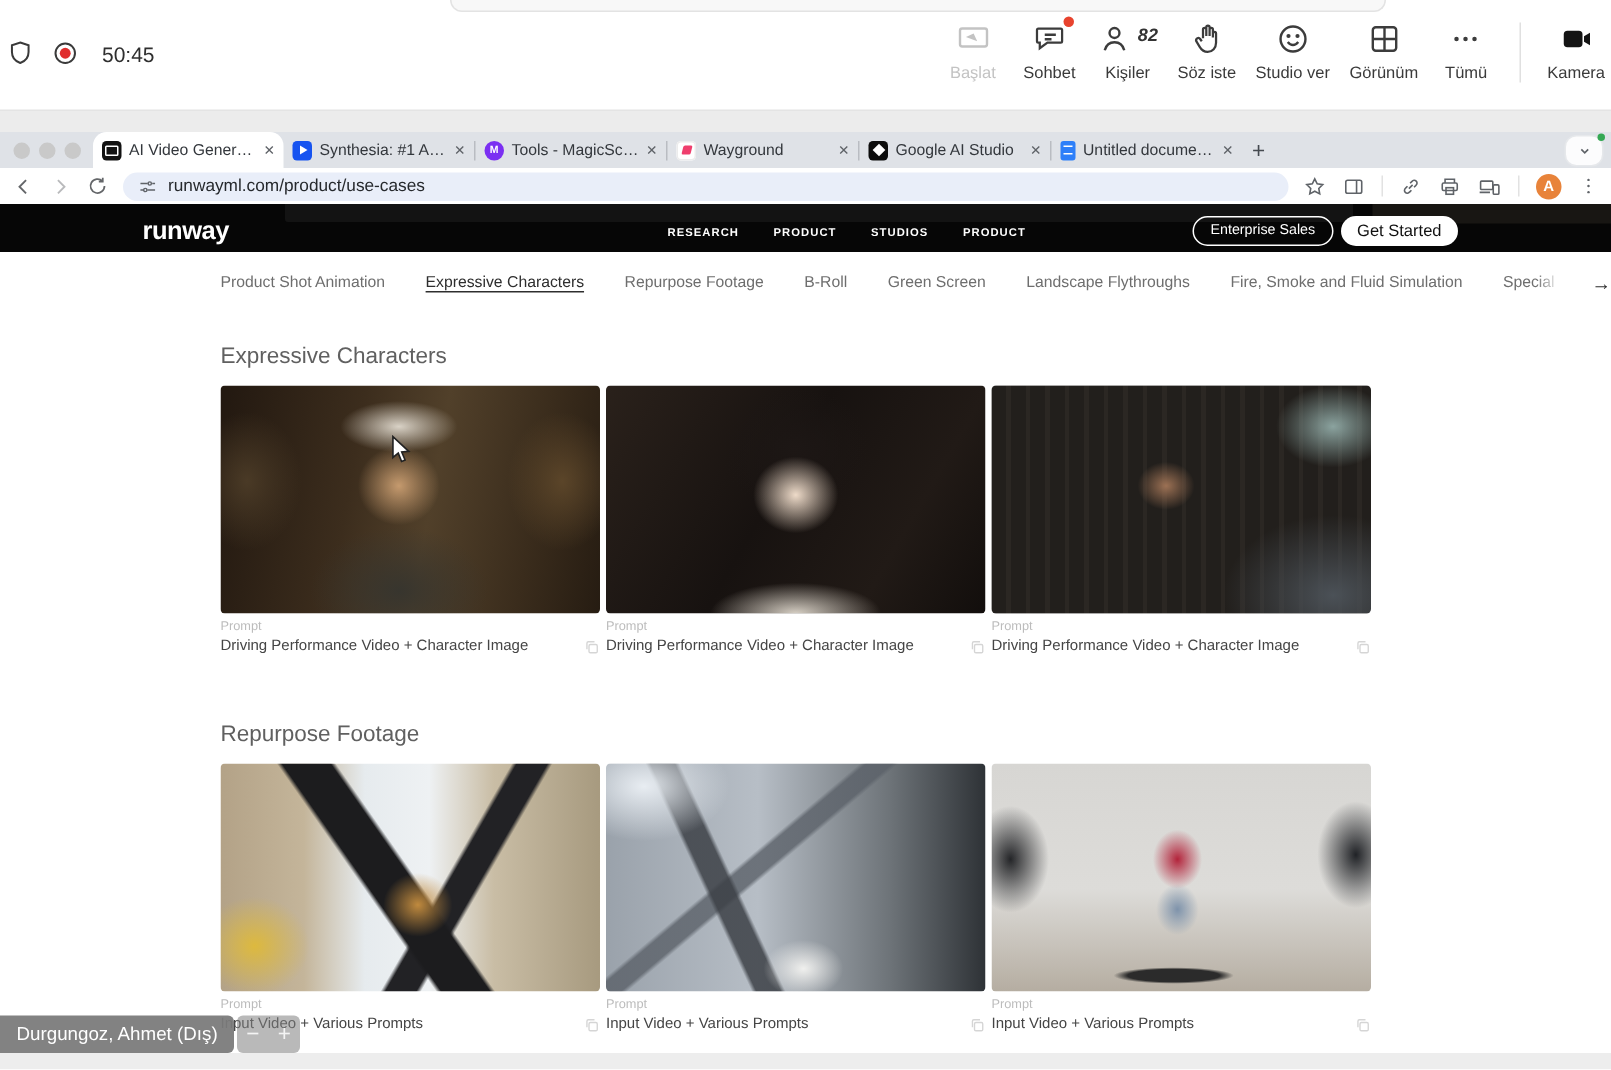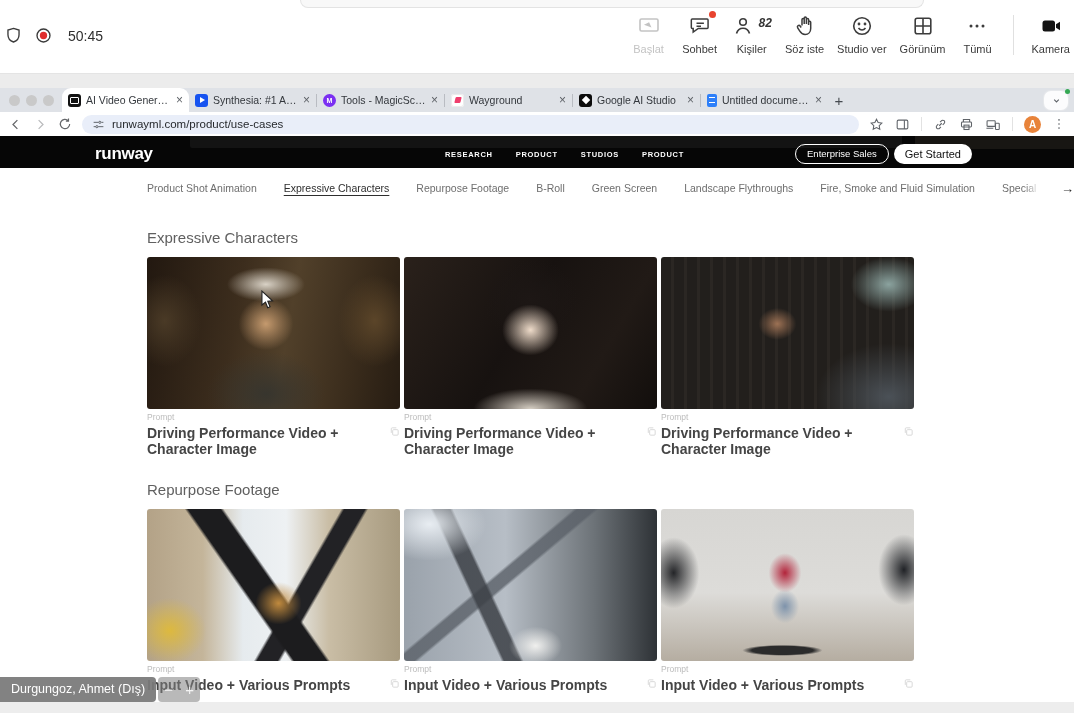--- a/index.html
+++ b/index.html
@@ -70,21 +70,21 @@
   .subnav span.fadeout{max-width:66px;overflow:hidden;-webkit-mask-image:linear-gradient(90deg,#000 55%,transparent 95%);mask-image:linear-gradient(90deg,#000 55%,transparent 95%);}
   .subnav .arrow{font-size:13px;color:#2e2e2e;margin-left:-8px;}
   
   .secheading{position:absolute;left:147px;font-size:15px;color:#606060;}
   .cardrow{position:absolute;left:147px;display:flex;gap:4px;}
   .thumb{width:253px;height:152px;border-radius:3px;flex:none;position:relative;}
   .capsrow{position:absolute;left:147px;display:flex;gap:4px;}
   .cap{width:253px;flex:none;}
   .cap .plabel{font-size:8.5px;color:#bcbcbc;margin-bottom:3px;}
   .cap .prow{display:flex;justify-content:space-between;align-items:flex-start;}
-  .cap .ptext{font-size:14px;color:#454545;font-weight:bold;}
+  .cap .ptext{font-size:10px;color:#454545;}
   .copyic{color:#d5d5d5;flex:none;margin-top:1px;}
   
   .t1{background:
     radial-gradient(ellipse 22% 16% at 47% 18%, #d9d2c6 0%, rgba(217,210,198,0) 70%),
     radial-gradient(ellipse 15% 24% at 47% 44%, #c59a6e 0%, rgba(197,154,110,0) 72%),
     radial-gradient(ellipse 30% 36% at 47% 90%, #37352e 0%, rgba(55,53,46,0) 78%),
     radial-gradient(ellipse 18% 38% at 90% 42%, #5b4529 0%, rgba(91,69,41,0) 80%),
     radial-gradient(ellipse 18% 38% at 7% 42%, #4a3a26 0%, rgba(74,58,38,0) 80%),
     linear-gradient(100deg,#221810 0%,#3c2d1d 35%,#51402a 55%,#3a2c1c 80%,#261c12 100%);}
   .t2{background:

